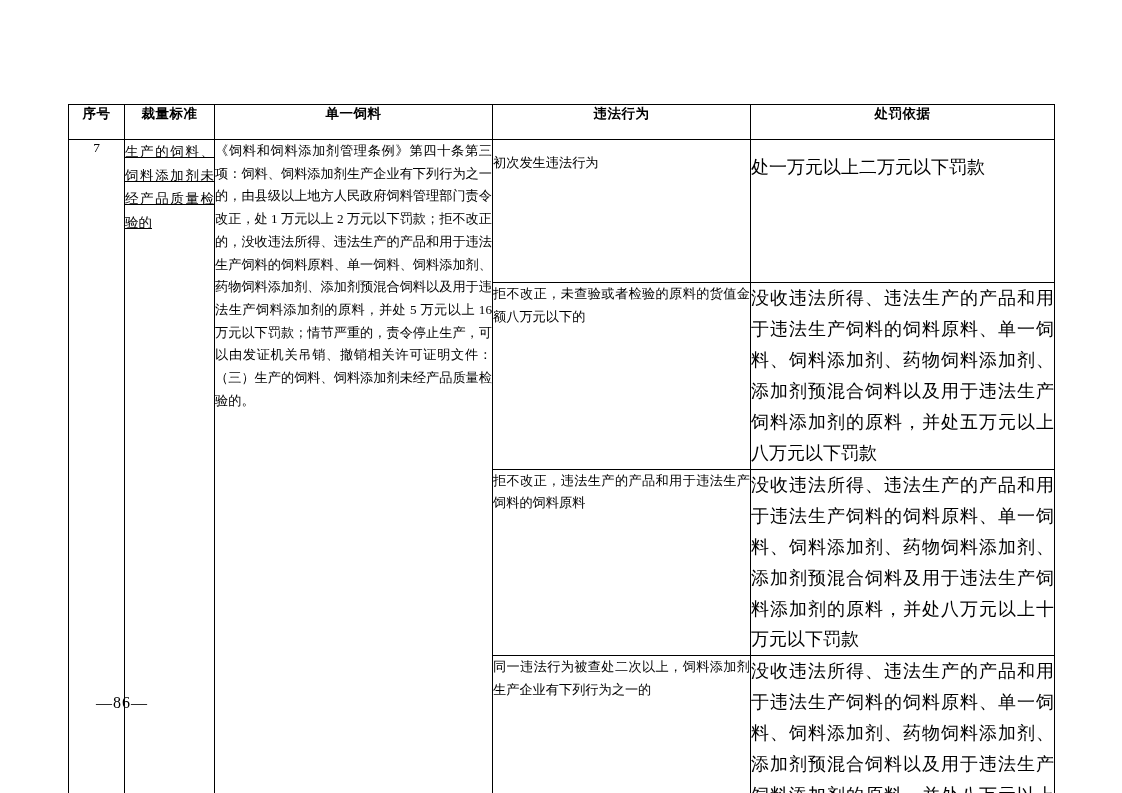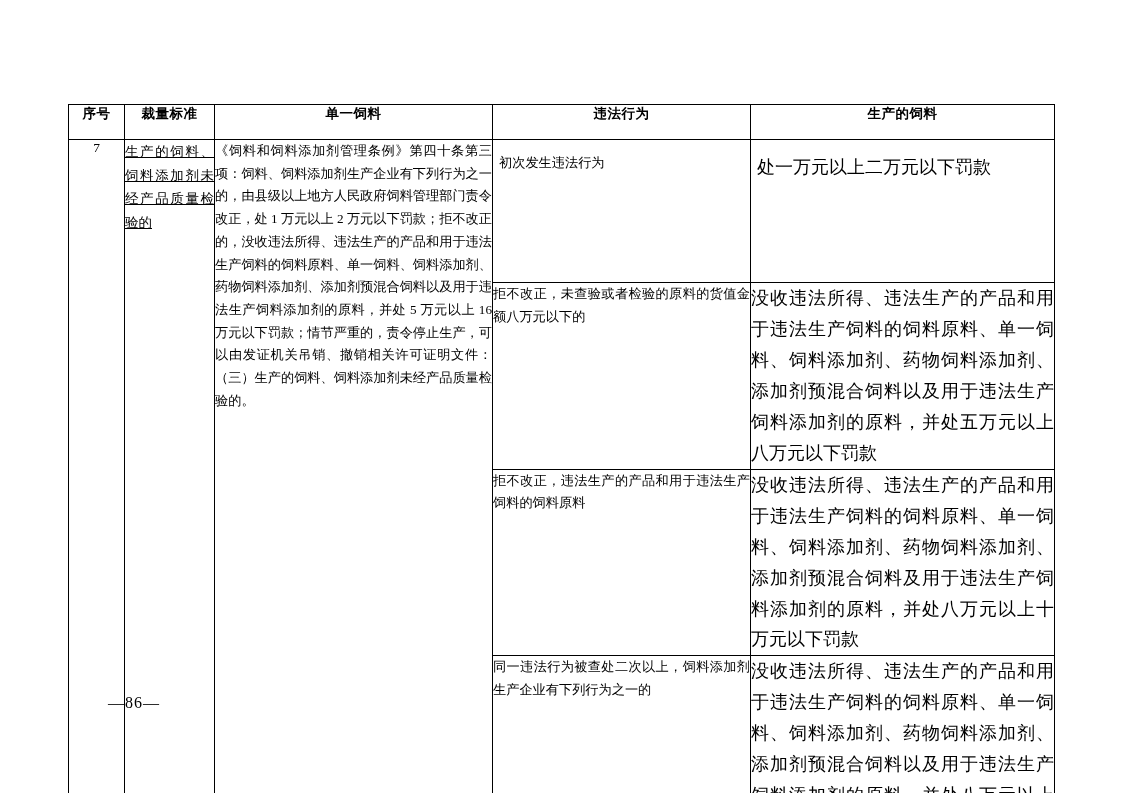--- a/index.html
+++ b/index.html
@@ -79,24 +79,24 @@
     vertical-align: top;
   }
   td.cell-std {
     font-size: 18px;
     padding: 9px 10px;
     line-height: 1.72;
     text-align: justify;
     text-justify: inter-ideograph;
     vertical-align: top;
   }
-  .row-a td.cell-circ, .row-a td.cell-std { padding-top: 12px; padding-left: 6px; }
+  .row-a td.cell-circ, .row-a td.cell-std { padding-top: 12px; }
   .page-number {
     position: absolute;
-    left: 108px;
+    left: 96px;
     top: 694px;
     font-size: 16px;
     font-family: "Liberation Serif", serif;
     letter-spacing: 1px;
   }
 </style>
 </head>
 <body>
 
 <div class="page">
@@ -108,21 +108,21 @@
       <col class="col-basis">
       <col class="col-circ">
       <col class="col-std">
     </colgroup>
     <thead>
       <tr>
         <th>序号</th>
         <th>裁量标准</th>
         <th>单一饲料</th>
         <th>违法行为</th>
-        <th>生产的饲料</th>
+        <th>处罚依据</th>
       </tr>
     </thead>
     <tbody>
       <tr class="row-a">
         <td class="cell-no" rowspan="4">7</td>
         <td class="cell-act" rowspan="4">生产的饲料、饲料添加剂未经产品质量检验的</td>
         <td class="cell-basis" rowspan="4">《饲料和饲料添加剂管理条例》第四十条第三项：饲料、饲料添加剂生产企业有下列行为之一的，由县级以上地方人民政府饲料管理部门责令改正，处 1 万元以上 2 万元以下罚款；拒不改正的，没收违法所得、违法生产的产品和用于违法生产饲料的饲料原料、单一饲料、饲料添加剂、药物饲料添加剂、添加剂预混合饲料以及用于违法生产饲料添加剂的原料，并处 5 万元以上 16 万元以下罚款；情节严重的，责令停止生产，可以由发证机关吊销、撤销相关许可证明文件：（三）生产的饲料、饲料添加剂未经产品质量检验的。</td>
         <td class="cell-circ" style="height:130px">初次发生违法行为</td>
         <td class="cell-std">处一万元以上二万元以下罚款</td>
       </tr>

